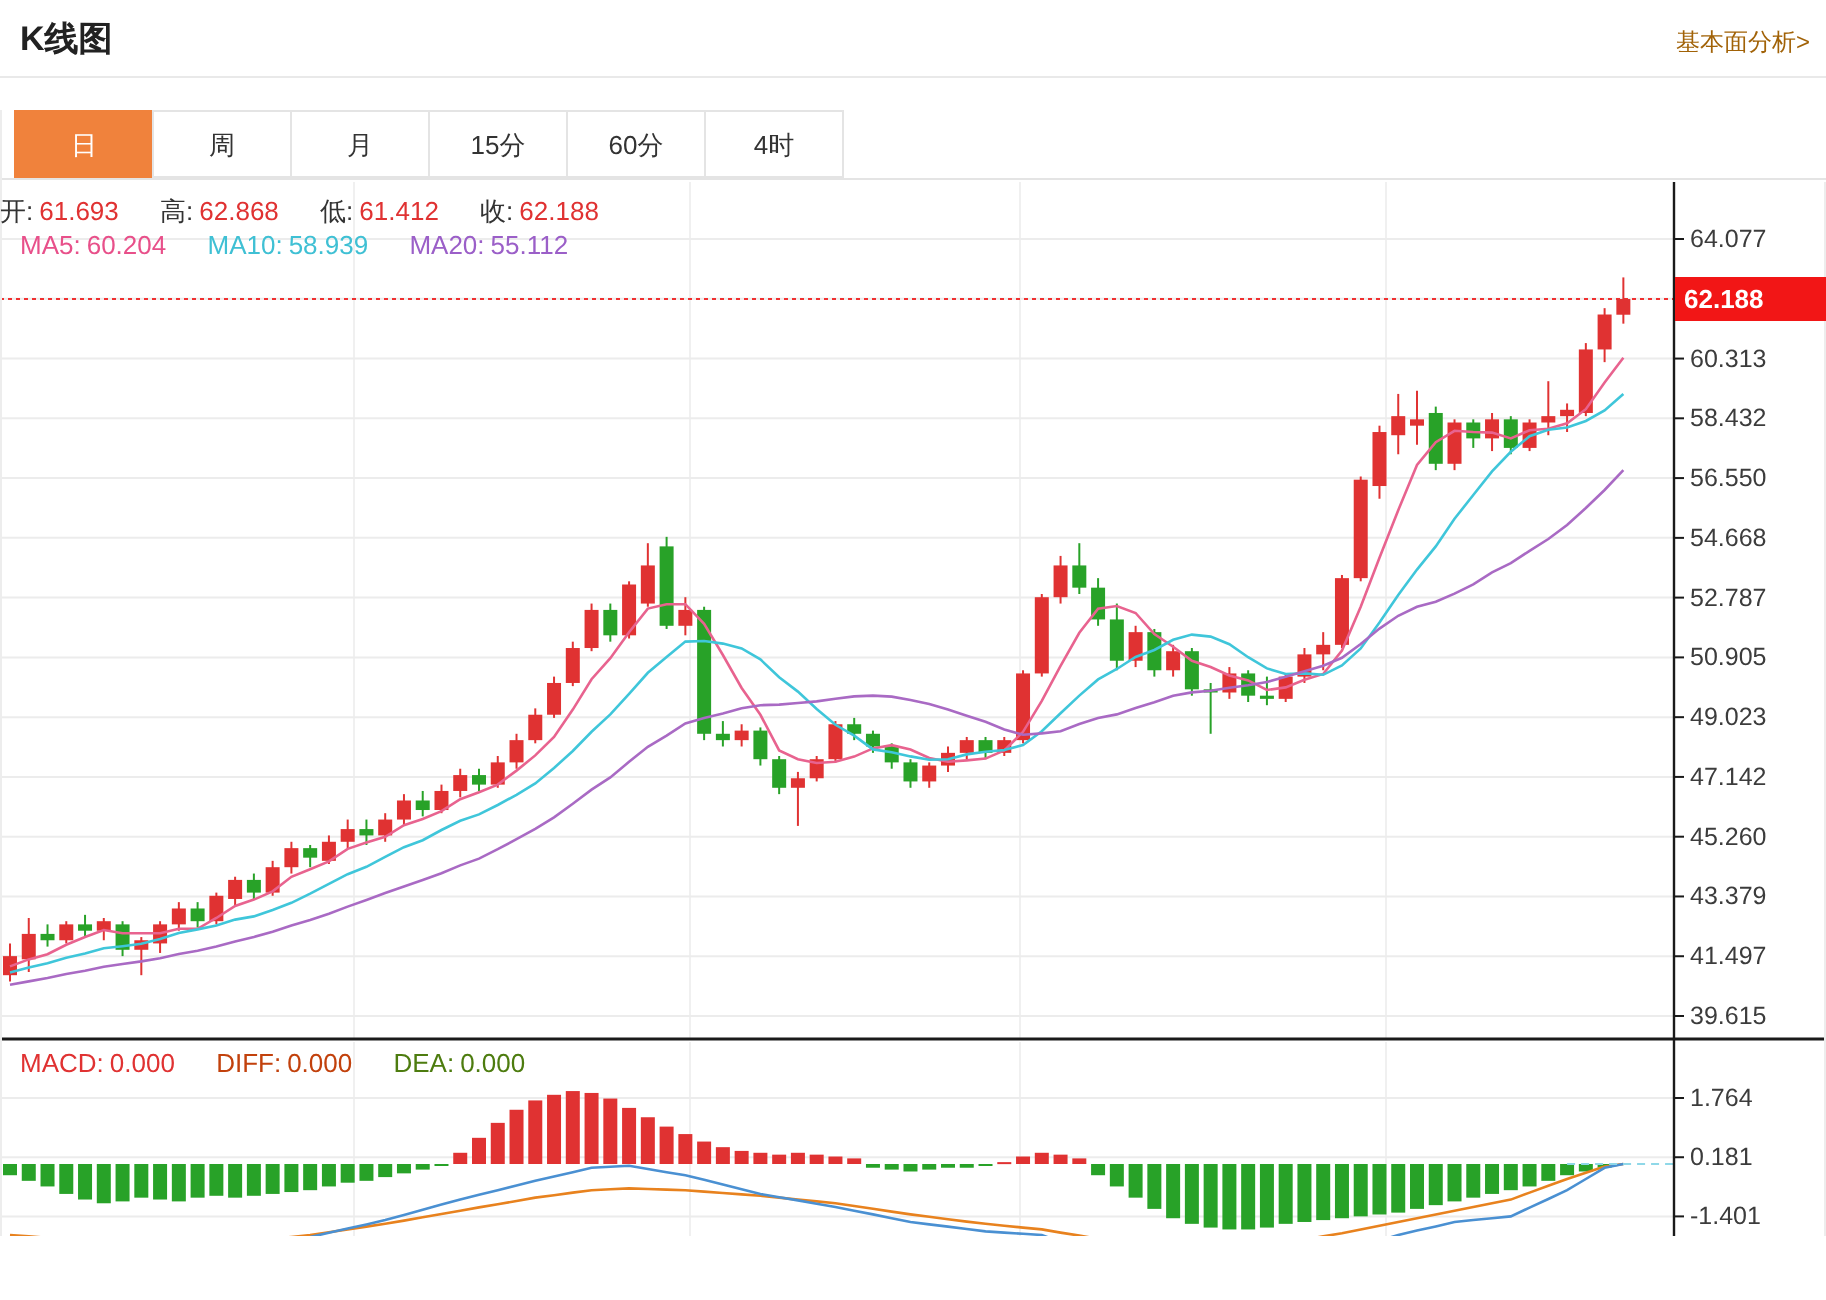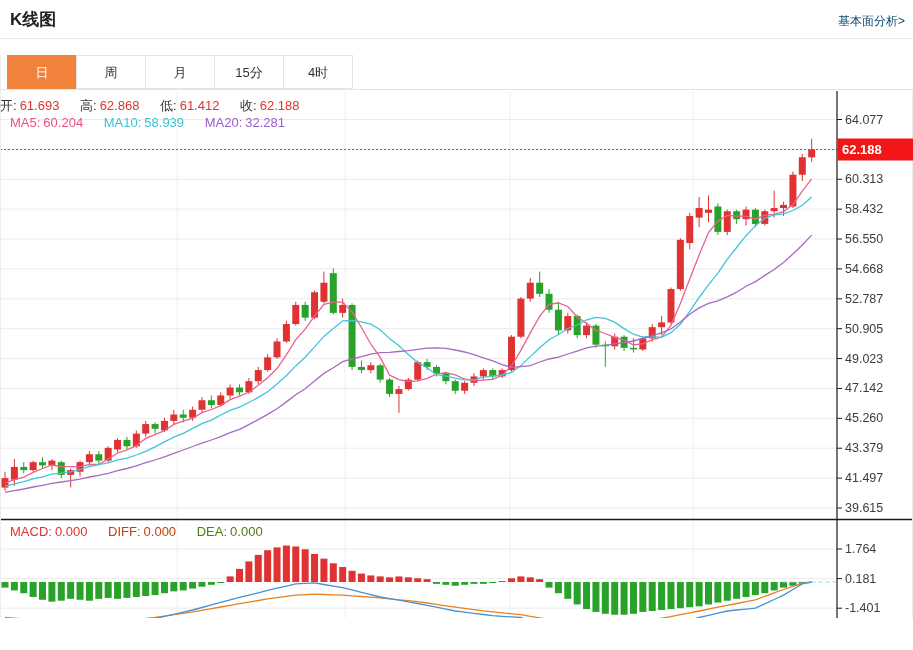--- a/index.html
+++ b/index.html
@@ -1,19 +1,19 @@
 <!DOCTYPE html>
 <html><head>
 <meta charset="utf-8">
 <style>
   html,body{margin:0;padding:0;background:#fff;}
   #widget{position:relative;width:913px;height:618px;background:#fff;overflow:hidden;
           font-family:"Liberation Sans","DejaVu Sans",sans-serif;}
   #page-title{position:absolute;left:10px;top:8px;font-size:17px;font-weight:bold;color:#222;}
-  #fund-link{position:absolute;right:8px;top:13px;font-size:12px;color:#0c4a6e;text-decoration:none;cursor:pointer;}
+  #fund-link{position:absolute;right:8px;top:13px;font-size:12px;color:#a16207;text-decoration:none;cursor:pointer;}
   #title-sep{position:absolute;left:0;top:38px;width:913px;height:0;border-top:1px solid #e9e9e9;}
   #tabbar{position:absolute;left:8px;top:55px;display:flex;}
   .tab{width:70px;height:34px;line-height:34px;text-align:center;font-size:13px;color:#333;
        background:#fff;border:1px solid #e4e4e4;margin-left:-1px;cursor:pointer;box-sizing:border-box;}
   .tab.active{background:#f0823c;border-color:#f0823c;color:#fff;}
   #tabbar-underline{position:absolute;left:0;top:89px;width:913px;height:0;border-bottom:1px solid #e4e4e4;}
   .legend{position:absolute;font-size:13px;white-space:nowrap;z-index:5;}
   .legend span{margin-right:3px;}
   .lg-gap{display:inline-block;width:11px;}
   .lbl{color:#333;}
@@ -32,20 +32,21 @@
 <div id="widget">
   <div id="page-title">K线图</div>
   <a id="fund-link">基本面分析&gt;</a>
   <div id="title-sep"></div>
 
   <div id="tabbar">
       <div class="tab active">日</div>
       <div class="tab">周</div>
       <div class="tab">月</div>
       <div class="tab">15分</div>
+      <div class="tab">60分</div>
       <div class="tab">4时</div>
     </div>
   <div id="tabbar-underline"></div>
 
   <svg id="chart-svg" width="913" height="650">
       <g>
         <line x1="177" y1="91" x2="177" y2="519" stroke="#f0f0f0" stroke-width="1"></line>
         <line x1="177" y1="521" x2="177" y2="647.5" stroke="#f0f0f0" stroke-width="1"></line>
         <line x1="345" y1="91" x2="345" y2="519" stroke="#f0f0f0" stroke-width="1"></line>
         <line x1="345" y1="521" x2="345" y2="647.5" stroke="#f0f0f0" stroke-width="1"></line>
@@ -395,21 +396,21 @@
   <div class="legend" id="legend-ohlc">
     <span class="lbl">开:</span><span class="val-red">61.693</span><span class="lg-gap"></span>
     <span class="lbl">高:</span><span class="val-red">62.868</span><span class="lg-gap"></span>
     <span class="lbl">低:</span><span class="val-red">61.412</span><span class="lg-gap"></span>
     <span class="lbl">收:</span><span class="val-red">62.188</span>
   </div>
 
   <div class="legend" id="legend-ma">
     <span class="ma5">MA5:</span><span class="ma5">60.204</span><span class="lg-gap"></span>
     <span class="ma10">MA10:</span><span class="ma10">58.939</span><span class="lg-gap"></span>
-    <span class="ma20">MA20:</span><span class="ma20">32.281</span>
+    <span class="ma20">MA20:</span><span class="ma20">55.112</span>
   </div>
 
   <div class="legend" id="legend-macd">
     <span class="macd-l">MACD:</span><span class="macd-l">0.000</span><span class="lg-gap"></span>
     <span class="diff-l">DIFF:</span><span class="diff-l">0.000</span><span class="lg-gap"></span>
     <span class="dea-l">DEA:</span><span class="dea-l">0.000</span>
   </div>
 </div>
 
 </body></html>

